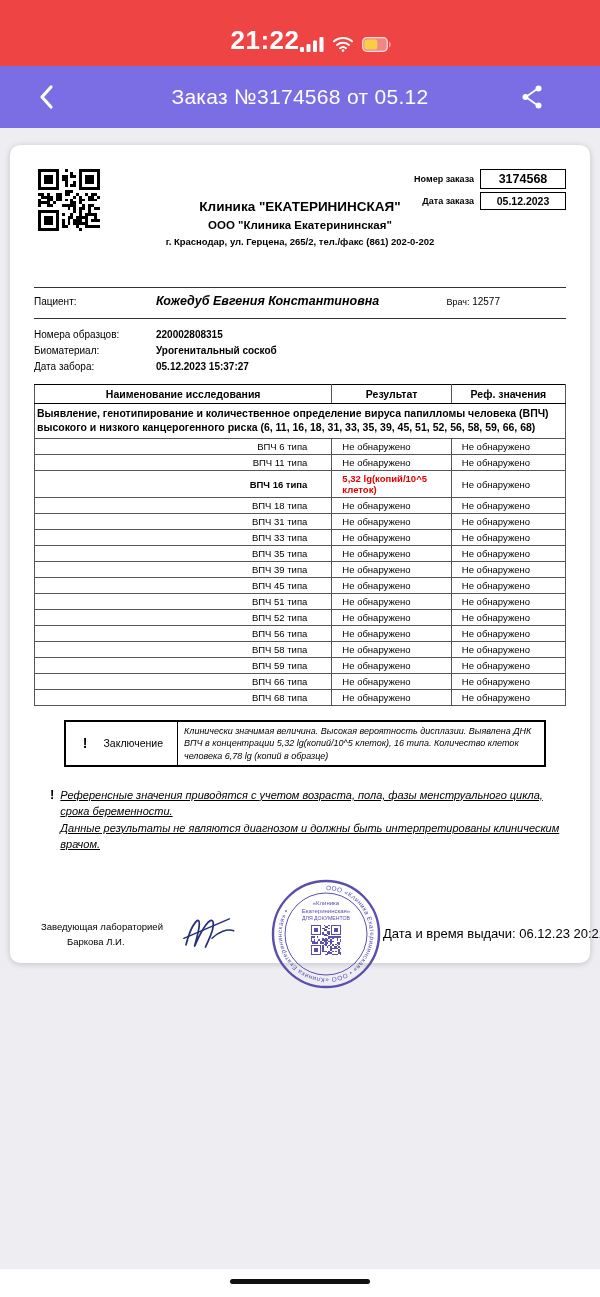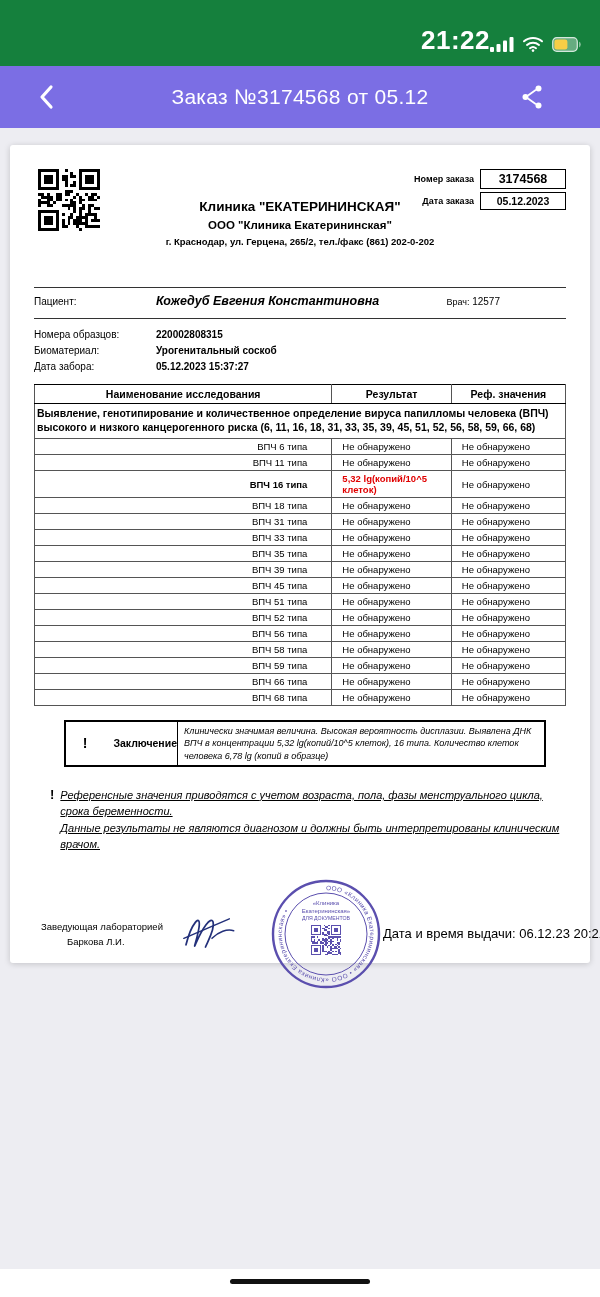--- a/index.html
+++ b/index.html
@@ -1,31 +1,31 @@
 <!DOCTYPE html>
 <html><head>
 <meta charset="utf-8">
 <style>
   *{margin:0;padding:0;box-sizing:border-box}
   html,body{width:600px;height:1297px}
   body{font-family:"Liberation Sans",sans-serif;background:#ededf2;position:relative;overflow:hidden;color:#000}
 
   
-  .statusbar{background:#15803d;height:66px;display:flex;align-items:flex-end;justify-content:flex-end;padding:0 18px 10px 40px;color:#fff}
+  .statusbar{background:#ef4444;height:66px;display:flex;align-items:flex-end;justify-content:center;padding:0 18px 10px 40px;color:#fff}
   .time{font-size:26px;font-weight:700;letter-spacing:.5px}
   .sicons{display:flex;align-items:center;gap:8px;padding-bottom:4px}
 
   
   .navbar{background:#7b6ee4;height:62px;display:flex;align-items:center;position:relative;color:#fff}
   .back-btn{position:absolute;left:36px;top:16px;width:24px;height:30px;cursor:pointer}
   .share-btn{position:absolute;right:56px;top:18px;width:24px;height:26px;cursor:pointer}
   .navtitle{flex:1;text-align:center;font-size:21px;font-weight:400;letter-spacing:.3px}
 
   
-  .page{position:absolute;left:10px;top:145px;width:580px;height:818px;background:#fff;border-radius:3px;
+  .page{position:absolute;left:10px;top:145px;width:580px;height:818px;background:#fff;border-radius:10px;
         box-shadow:0 1px 6px rgba(0,0,0,.18);padding:20px 24px 0 24px;font-size:10px}
 
   .doc-header{position:relative;min-height:112px}
   .qr-main{position:absolute;left:4px;top:4px;width:62px;height:62px}
   .order-info{position:absolute;right:0;top:4px;width:215px}
   .order-row{display:flex;align-items:center;justify-content:flex-end;margin-bottom:3px}
   .order-lbl{font-size:9px;font-weight:700;margin-right:6px}
   .order-box{border:1px solid #000;width:86px;text-align:center;font-weight:700;padding:2px 2px}
   .order-box.num{font-size:12.5px}
   .order-box.date{font-size:10.5px}
@@ -53,21 +53,21 @@
   table.res th{font-size:10.5px;font-weight:700;padding:3px 14px;border-top:1.6px solid #000;border-bottom:1.4px solid #000}
   .section-cell{font-weight:700;font-size:10.5px;text-align:left;padding:3px 4px 4px 2px;line-height:1.3}
   td.c-name{text-align:right;padding:2px 24px 2px 4px;font-size:9.5px;height:15px}
   td.c-res,td.c-ref{text-align:left;padding:2px 4px 2px 10px;font-size:9.5px}
   tr.hl td.c-name{font-weight:700}
   tr.hl td.c-res{color:#e00000;font-weight:700}
 
   
   .concl{display:flex;align-items:stretch;border:2px solid #000;width:482px;margin:14px 0 0 30px}
   .concl-mark{width:38px;display:flex;align-items:center;justify-content:center;font-weight:700;font-size:14px;flex:none}
-  .concl-label{width:74px;display:flex;align-items:center;justify-content:flex-end;font-weight:700;font-size:10.5px;padding-right:0;border-right:1.2px solid #000;flex:none}
+  .concl-label{width:74px;display:flex;align-items:center;justify-content:flex-end;font-weight:400;font-size:10.5px;padding-right:14px;border-right:1.2px solid #000;flex:none}
   .concl-text{flex:1;font-style:italic;font-size:9px;line-height:1.35;padding:3px 6px}
 
   
   .refnote{display:flex;margin:20px 0 0 16px}
   .refnote-mark{font-weight:700;font-size:13px;margin-right:6px;flex:none}
   .refnote-lines{font-style:italic;font-size:11px;line-height:1.5}
   .refnote-lines div{text-decoration:underline}
 
   
   .sigrow{display:flex;align-items:center;margin-top:24px}

